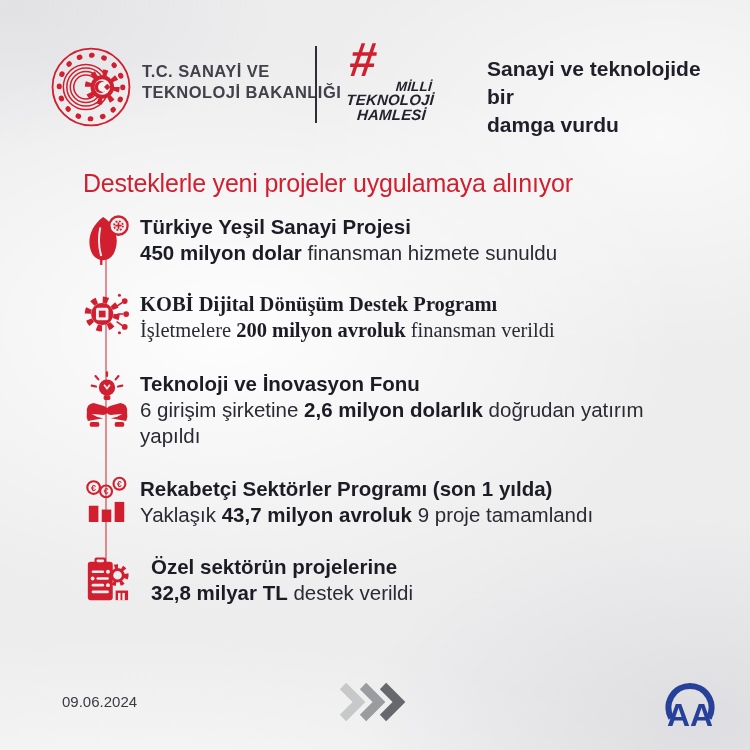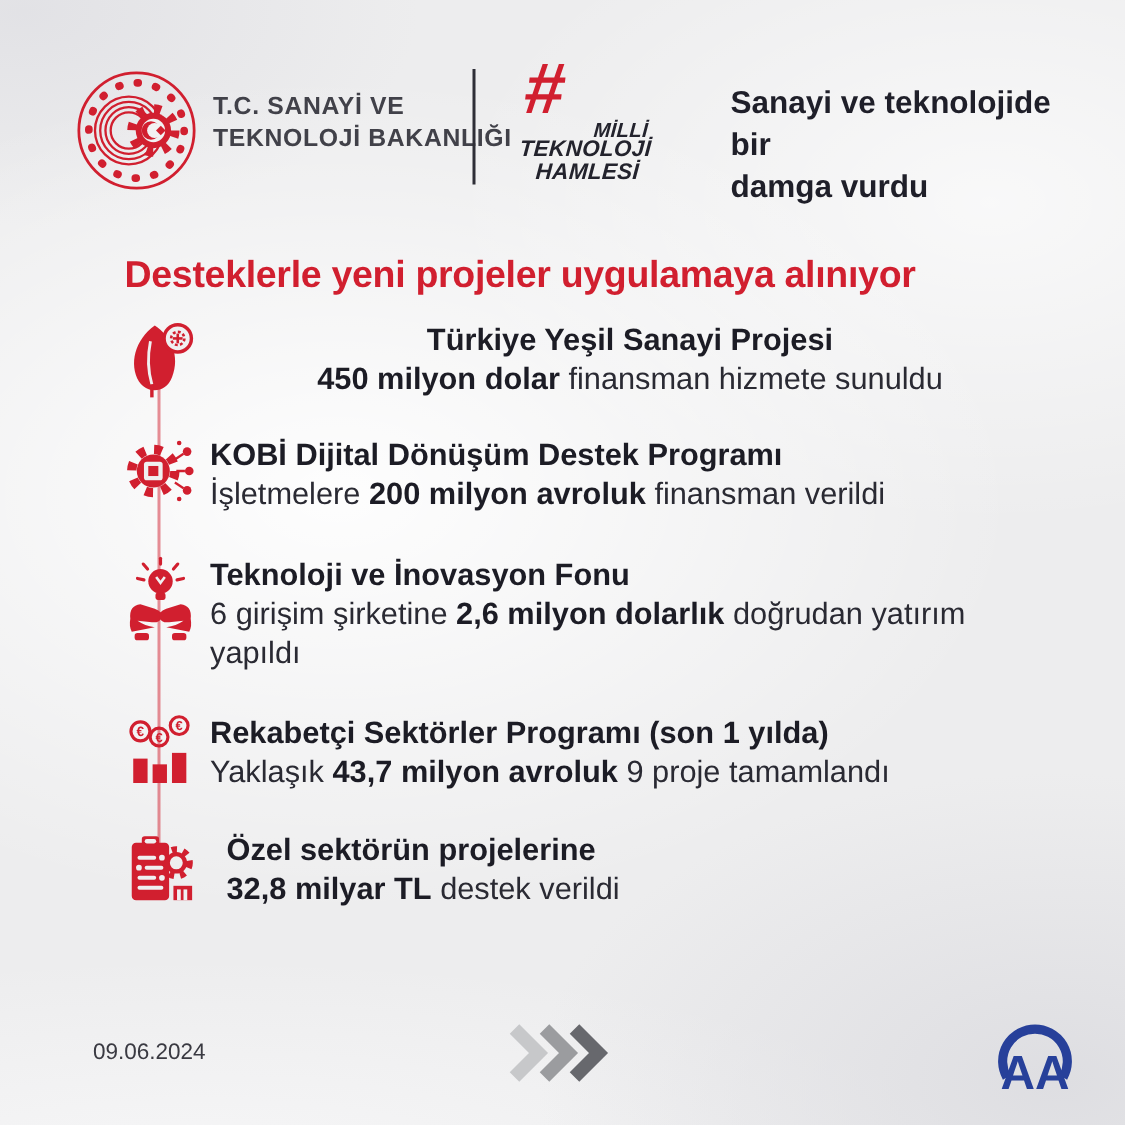--- a/index.html
+++ b/index.html
@@ -42,21 +42,21 @@
   }
   .campaign .lines .l1{font-size:13.5px;padding-right:3px;}
   .campaign .lines .l3{padding-right:7px;}
   .headline{
     top:55px;left:487px;width:215px;font-weight:bold;font-size:21px;
     line-height:1.33;color:#1f1f29;
   }
 
   
   .page-title{
-    top:169px;left:83px;font-size:25px;font-weight:bold;color:var(--accent);
+    top:169px;left:83px;font-size:25px;font-weight:normal;color:var(--accent);
     letter-spacing:-.2px;
   }
 
   
   .timeline-line{left:105px;top:247px;width:2px;height:338px;background:var(--accent);opacity:.5;}
   .item{position:absolute;left:84px;display:flex;align-items:flex-start;}
   .item-icon{flex:0 0 46px;width:46px;display:flex;justify-content:center;}
   .item-text{margin-left:10px;font-size:20.5px;line-height:26px;color:#2a2a33;}
   .item-title{font-weight:bold;color:#1c1c25;}
   .b{font-weight:bold;color:#1c1c25;}
@@ -119,27 +119,27 @@
     <svg viewBox="0 0 48 54" width="46" height="52" class="red-icon">
       <path d="M20 3 C6 13 2 30 9 42 C15 51 28 50 32 39 C38 24 31 10 20 3 Z" fill="currentColor"></path>
       <path d="M17 14 C15 24 15 34 18 44" stroke="#f0f0f1" stroke-width="2" fill="none"></path>
       <line x1="18" y1="44" x2="18" y2="53" stroke="currentColor" stroke-width="2.4"></line>
       <circle cx="36" cy="12" r="9.5" fill="#f0f0f1" stroke="currentColor" stroke-width="2.4"></circle>
       <circle cx="36" cy="12" r="4.6" fill="none" stroke="currentColor" stroke-width="1.8" stroke-dasharray="2 1.6"></circle>
       <line x1="36" y1="8.6" x2="36" y2="15.4" stroke="currentColor" stroke-width="1.8"></line>
       <line x1="32.6" y1="12" x2="39.4" y2="12" stroke="currentColor" stroke-width="1.8"></line>
     </svg>
   </div>
-  <div class="item-text" style="width:560px;text-align:center;">
+  <div class="item-text" style="width:560px;">
     <div class="item-title">Türkiye Yeşil Sanayi Projesi</div>
     <div class="item-desc"><span class="b">450 milyon dolar</span><span> finansman hizmete sunuldu</span></div>
   </div>
 </div>
 
-<div class="item" style="top:291px;">
+<div class="item" style="top:291px;font-family:Liberation Serif, serif;">
   <div class="item-icon">
     <svg viewBox="0 0 48 48" width="46" height="46" class="red-icon">
       <circle cx="19" cy="24" r="15" fill="none" stroke="currentColor" stroke-width="6.5" stroke-dasharray="5.5 6.3"></circle>
       <circle cx="19" cy="24" r="11.5" fill="currentColor"></circle>
       <rect x="12.5" y="17.5" width="13" height="13" rx="2" fill="#f0f0f1"></rect>
       <rect x="15.5" y="20.5" width="7" height="7" fill="currentColor"></rect>
       <g stroke="currentColor" stroke-width="1.6">
         <line x1="34" y1="16" x2="40" y2="12"></line>
           <line x1="35" y1="24" x2="41" y2="24"></line>
           <line x1="34" y1="32" x2="40" y2="36"></line>

